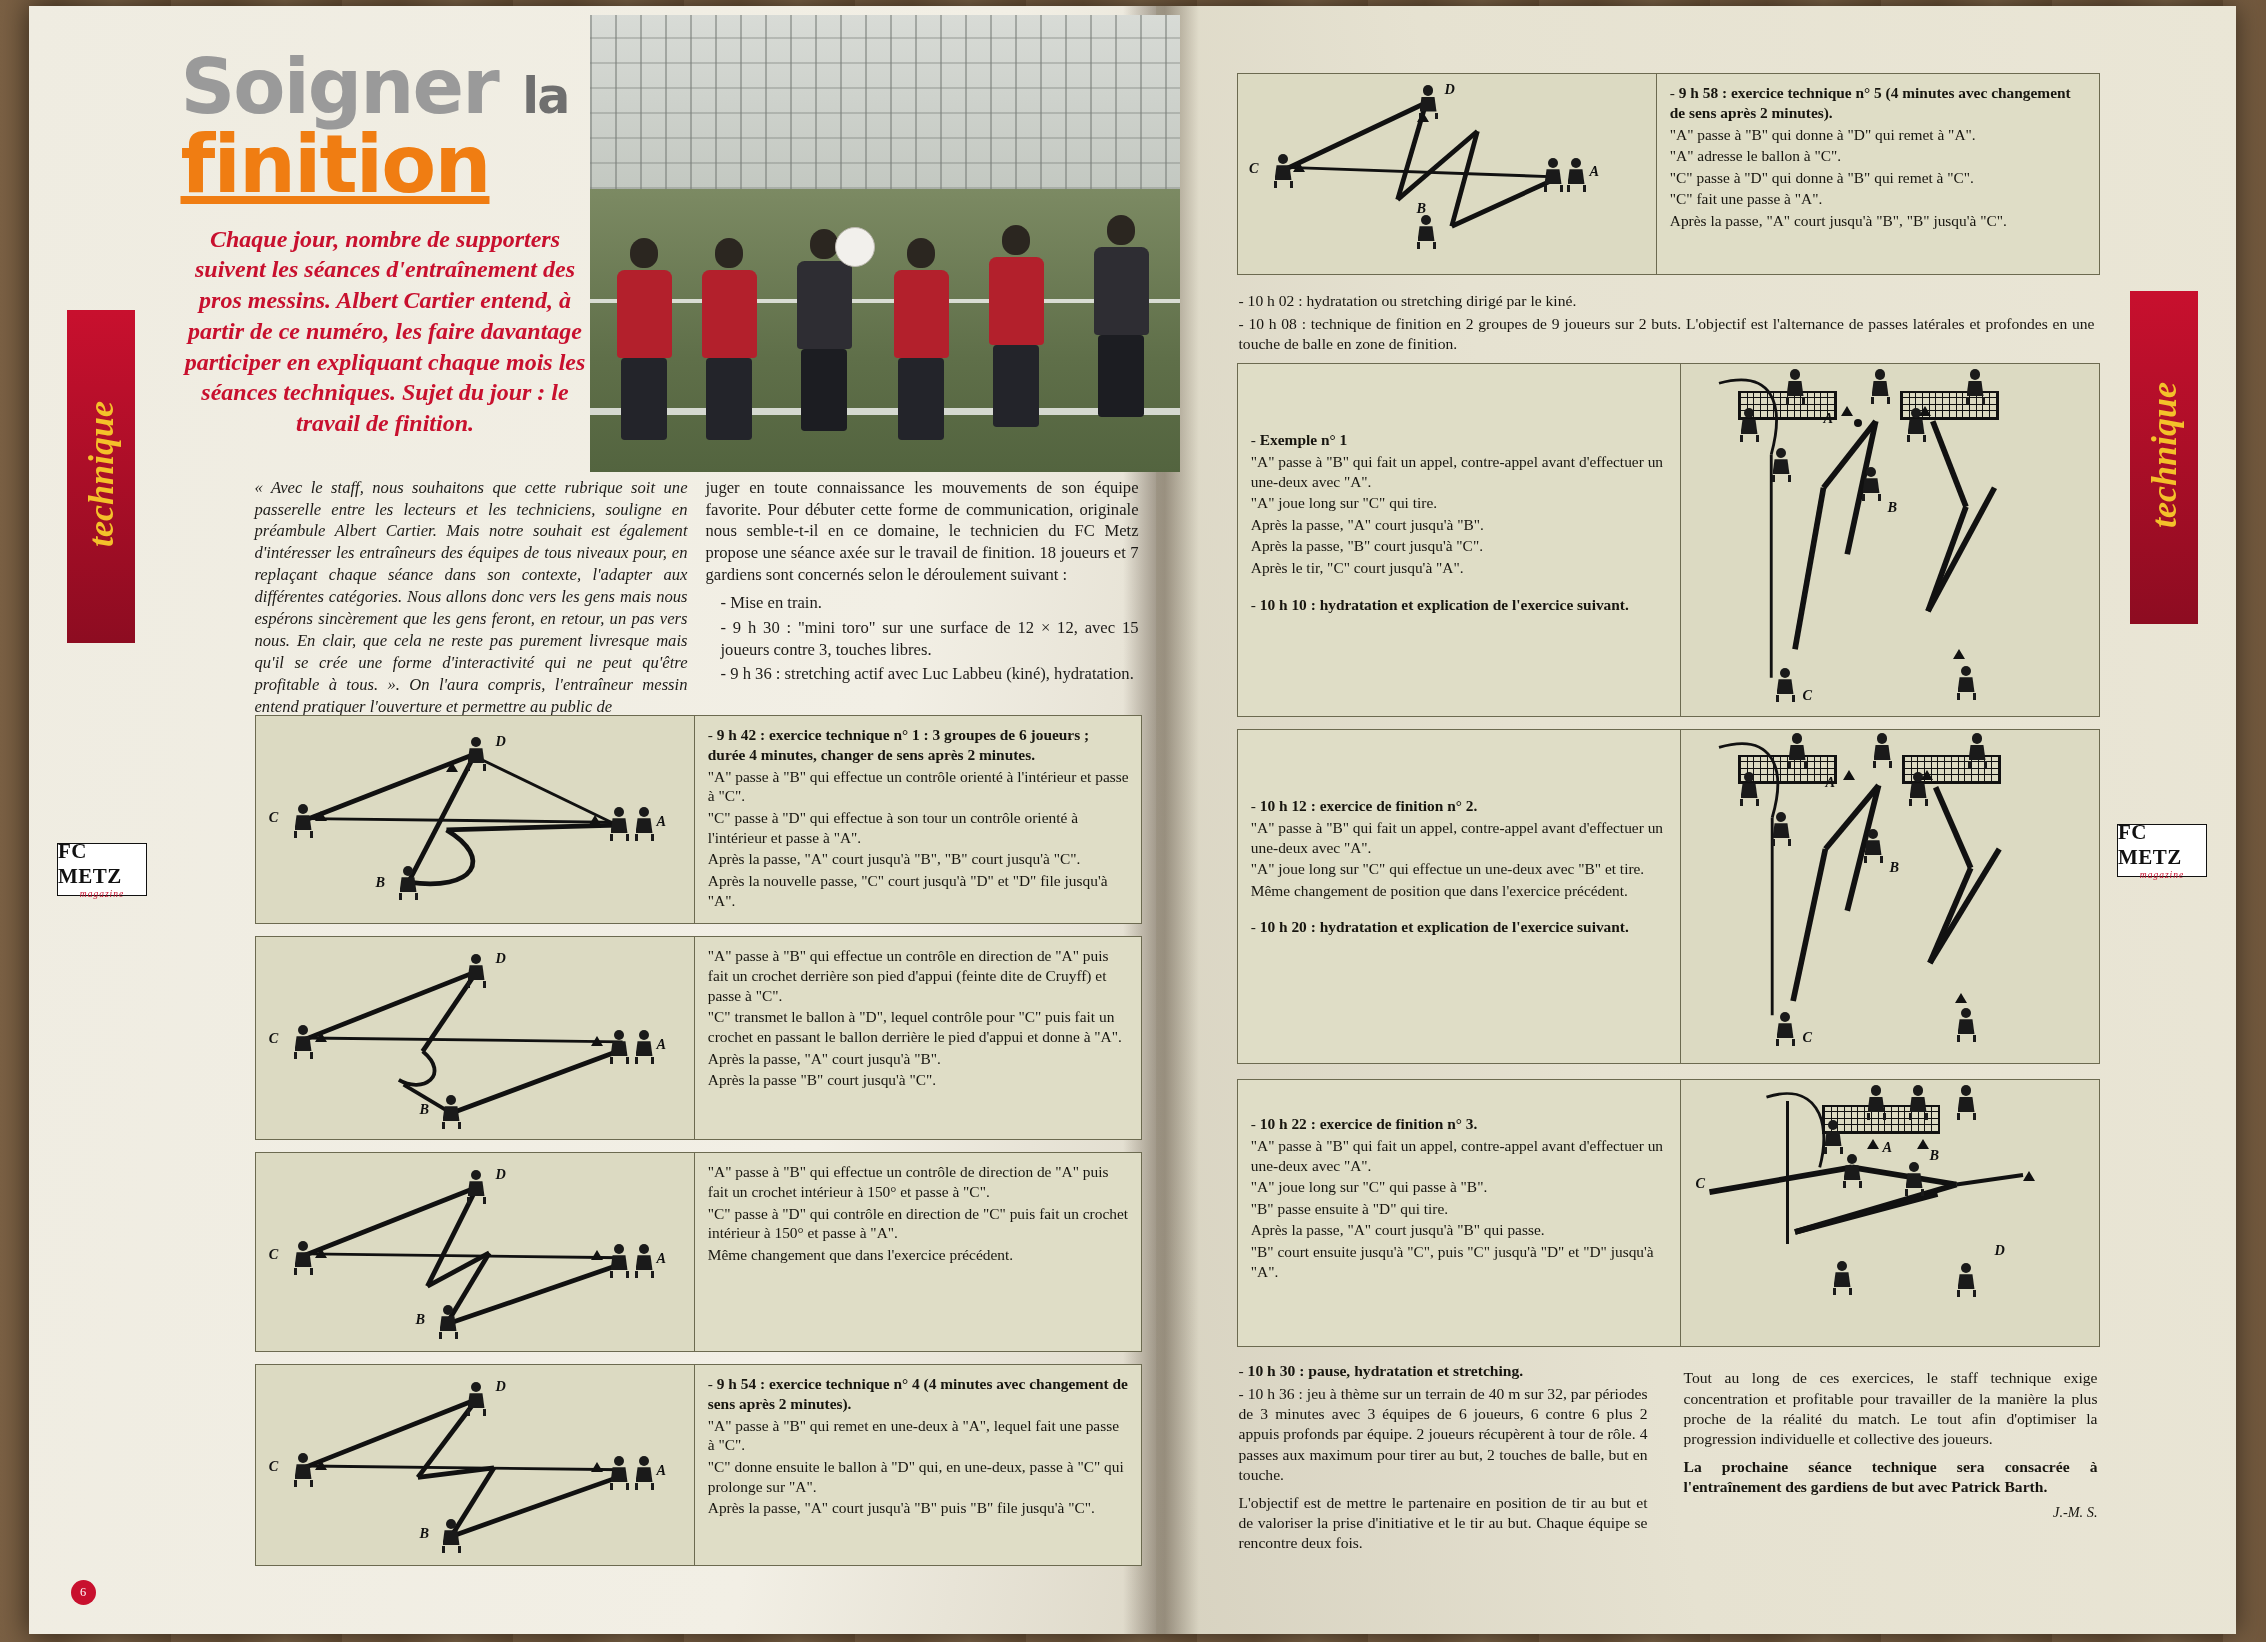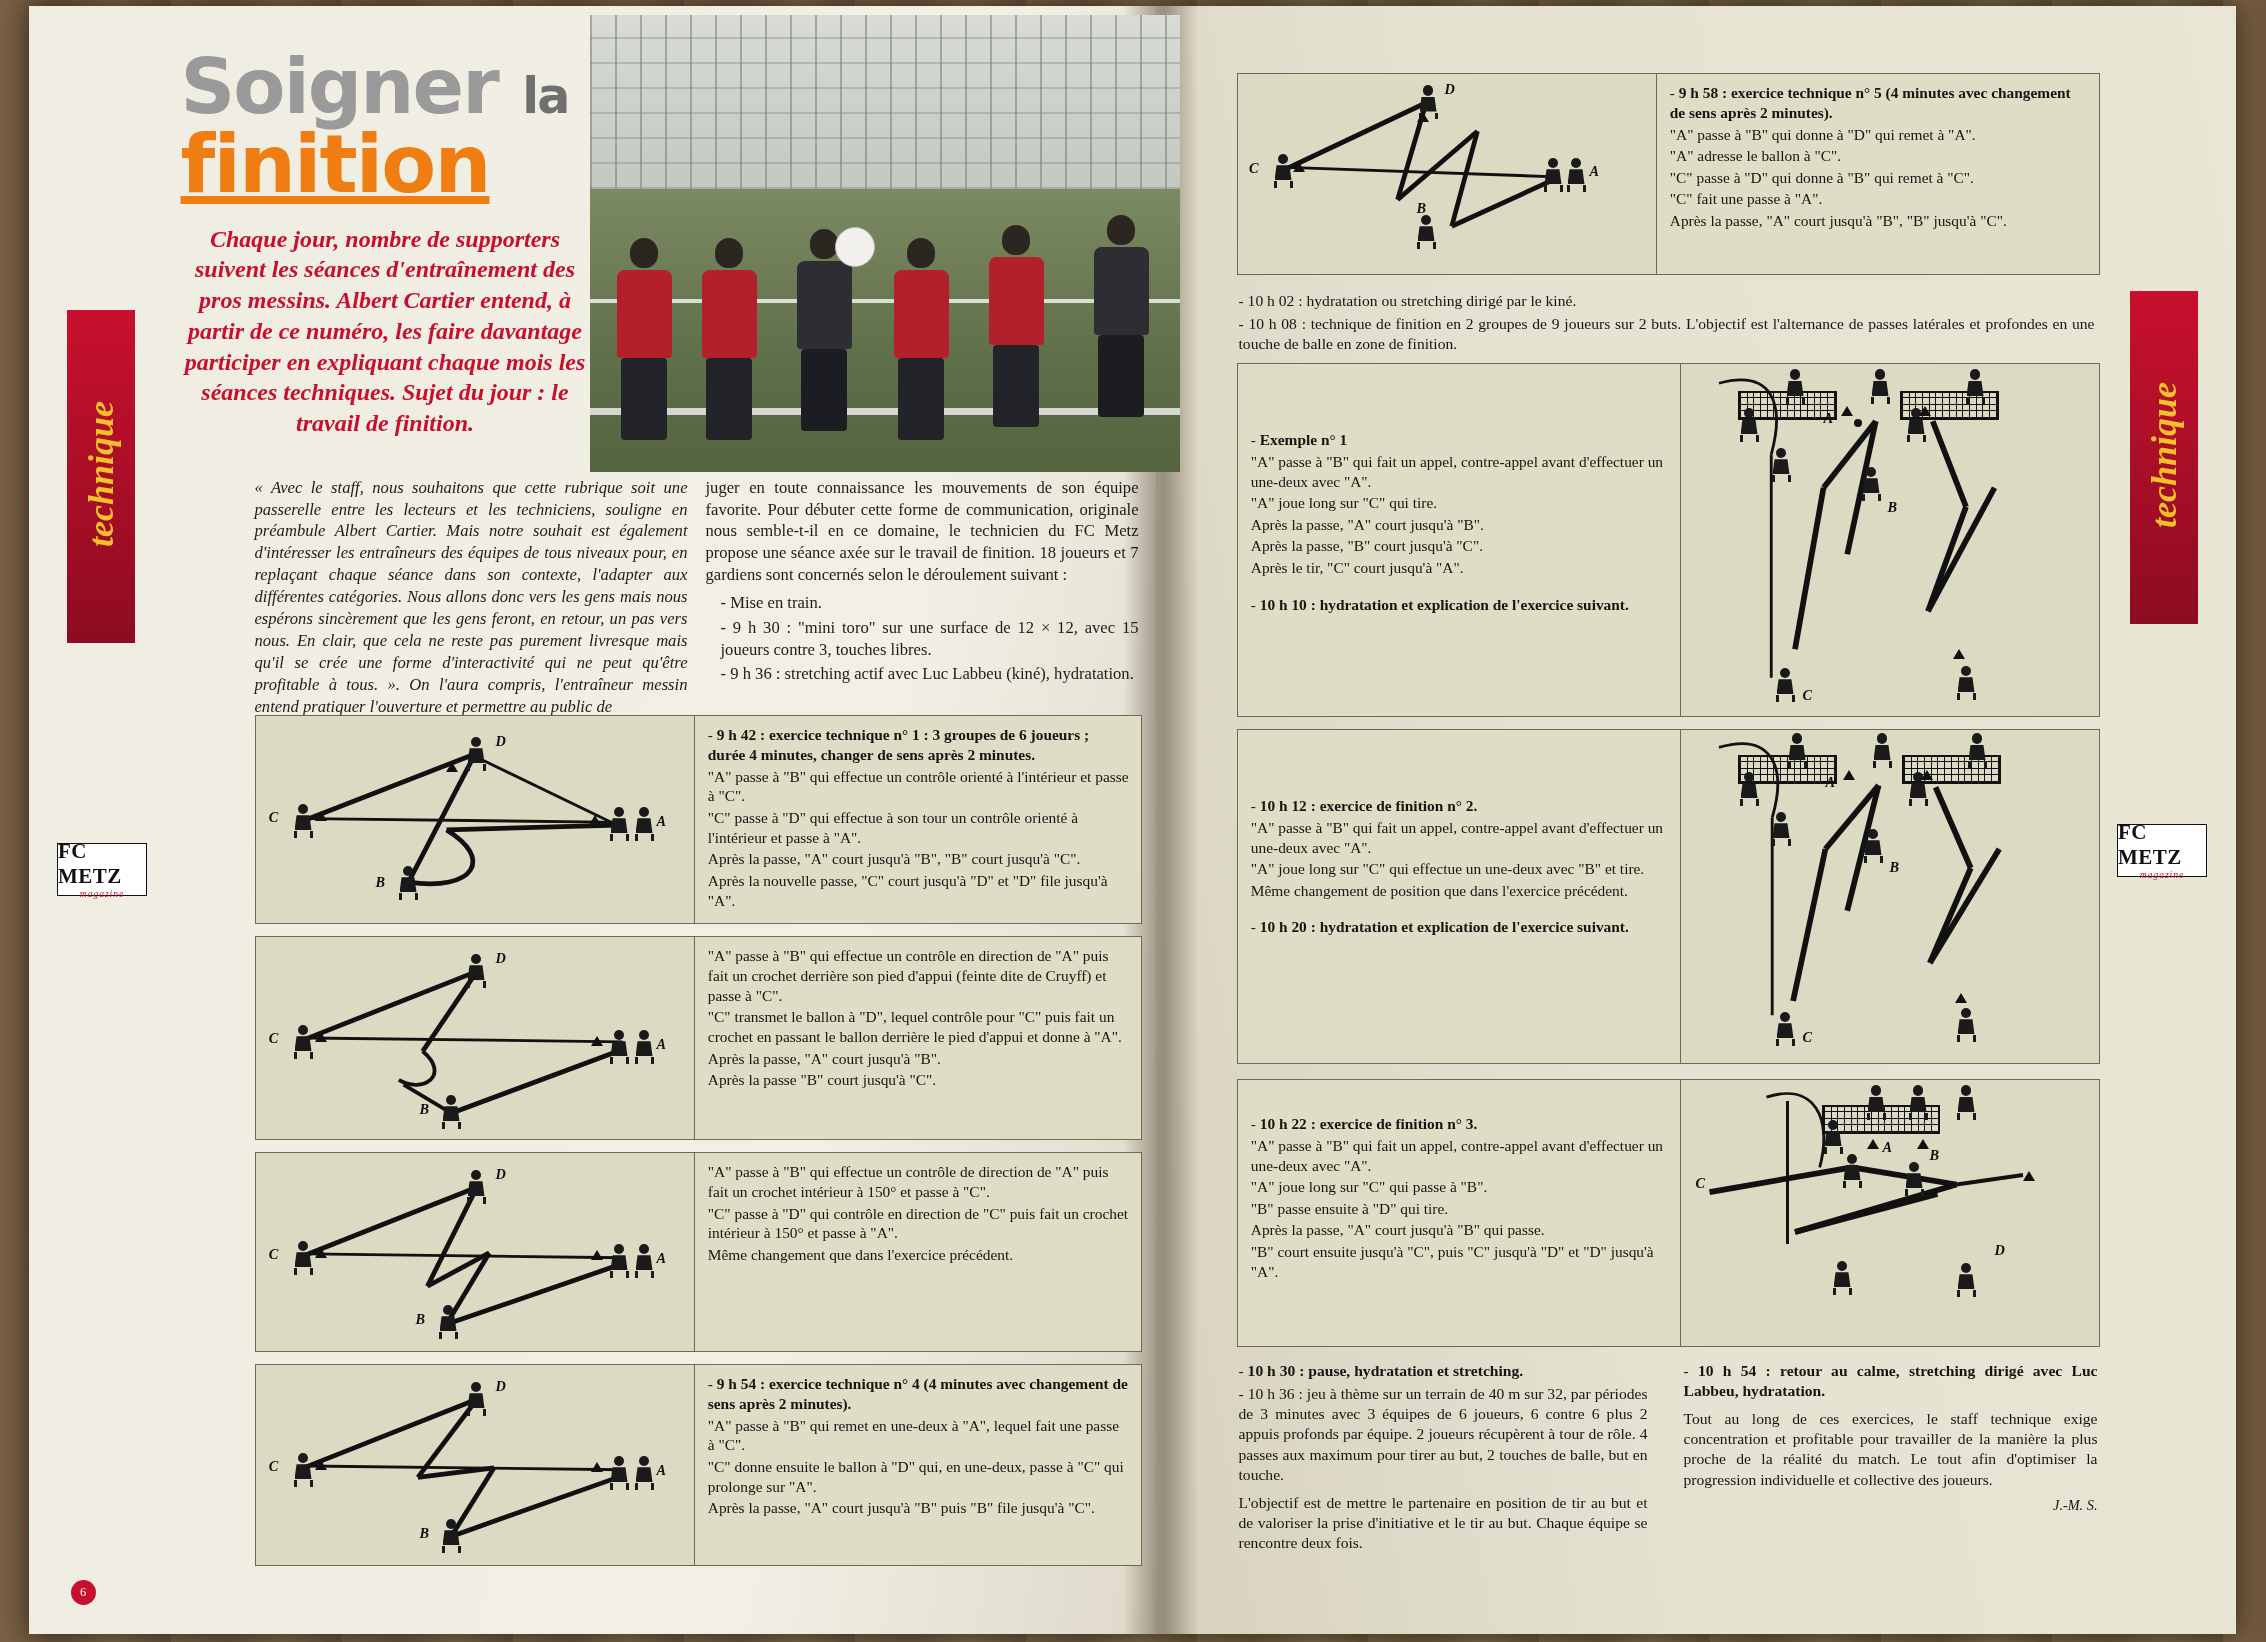--- a/index.html
+++ b/index.html
@@ -659,20 +659,20 @@
       </div>
     </div>
 
     <div class="rtext" style="left:1210px;top:1355px;width:409px;text-align:justify">
       <p class="bullet"><b>10 h 30 : pause, hydratation et stretching.</b></p>
       <p class="bullet"><span>10 h 36 : jeu à thème sur un terrain de 40 m sur 32, par périodes de 3 minutes avec 3 équipes de 6 joueurs, 6 contre 6 plus 2 appuis profonds par équipe. 2 joueurs récupèrent à tour de rôle. 4 passes aux maximum pour tirer au but, 2 touches de balle, but en touche.</span></p>
       <p style="margin-top:7.6px">L'objectif est de mettre le partenaire en position de tir au but et de valoriser la prise d'initiative et le tir au but. Chaque équipe se rencontre deux fois.</p>
     </div>
 
     <div class="rtext" style="left:1655px;top:1355px;width:414px;text-align:justify">
-      <p class="bullet"><b>10 h 54 : retour au calme, stretching dirigé avec Luc Labbeu, hydratation.</b></p>
       <p style="margin-top:7.6px">Tout au long de ces exercices, le staff technique exige concentration et profitable pour travailler de la manière la plus proche de la réalité du match. Le tout afin d'optimiser la progression individuelle et collective des joueurs.</p>
+      <p class="bold" style="margin-top:7.6px">La prochaine séance technique sera consacrée à l'entraînement des gardiens de but avec Patrick Barth.</p>
       <div class="signature">J.-M. S.</div>
     </div>
 
   </div>
 </div>
 
 
 </body></html>

